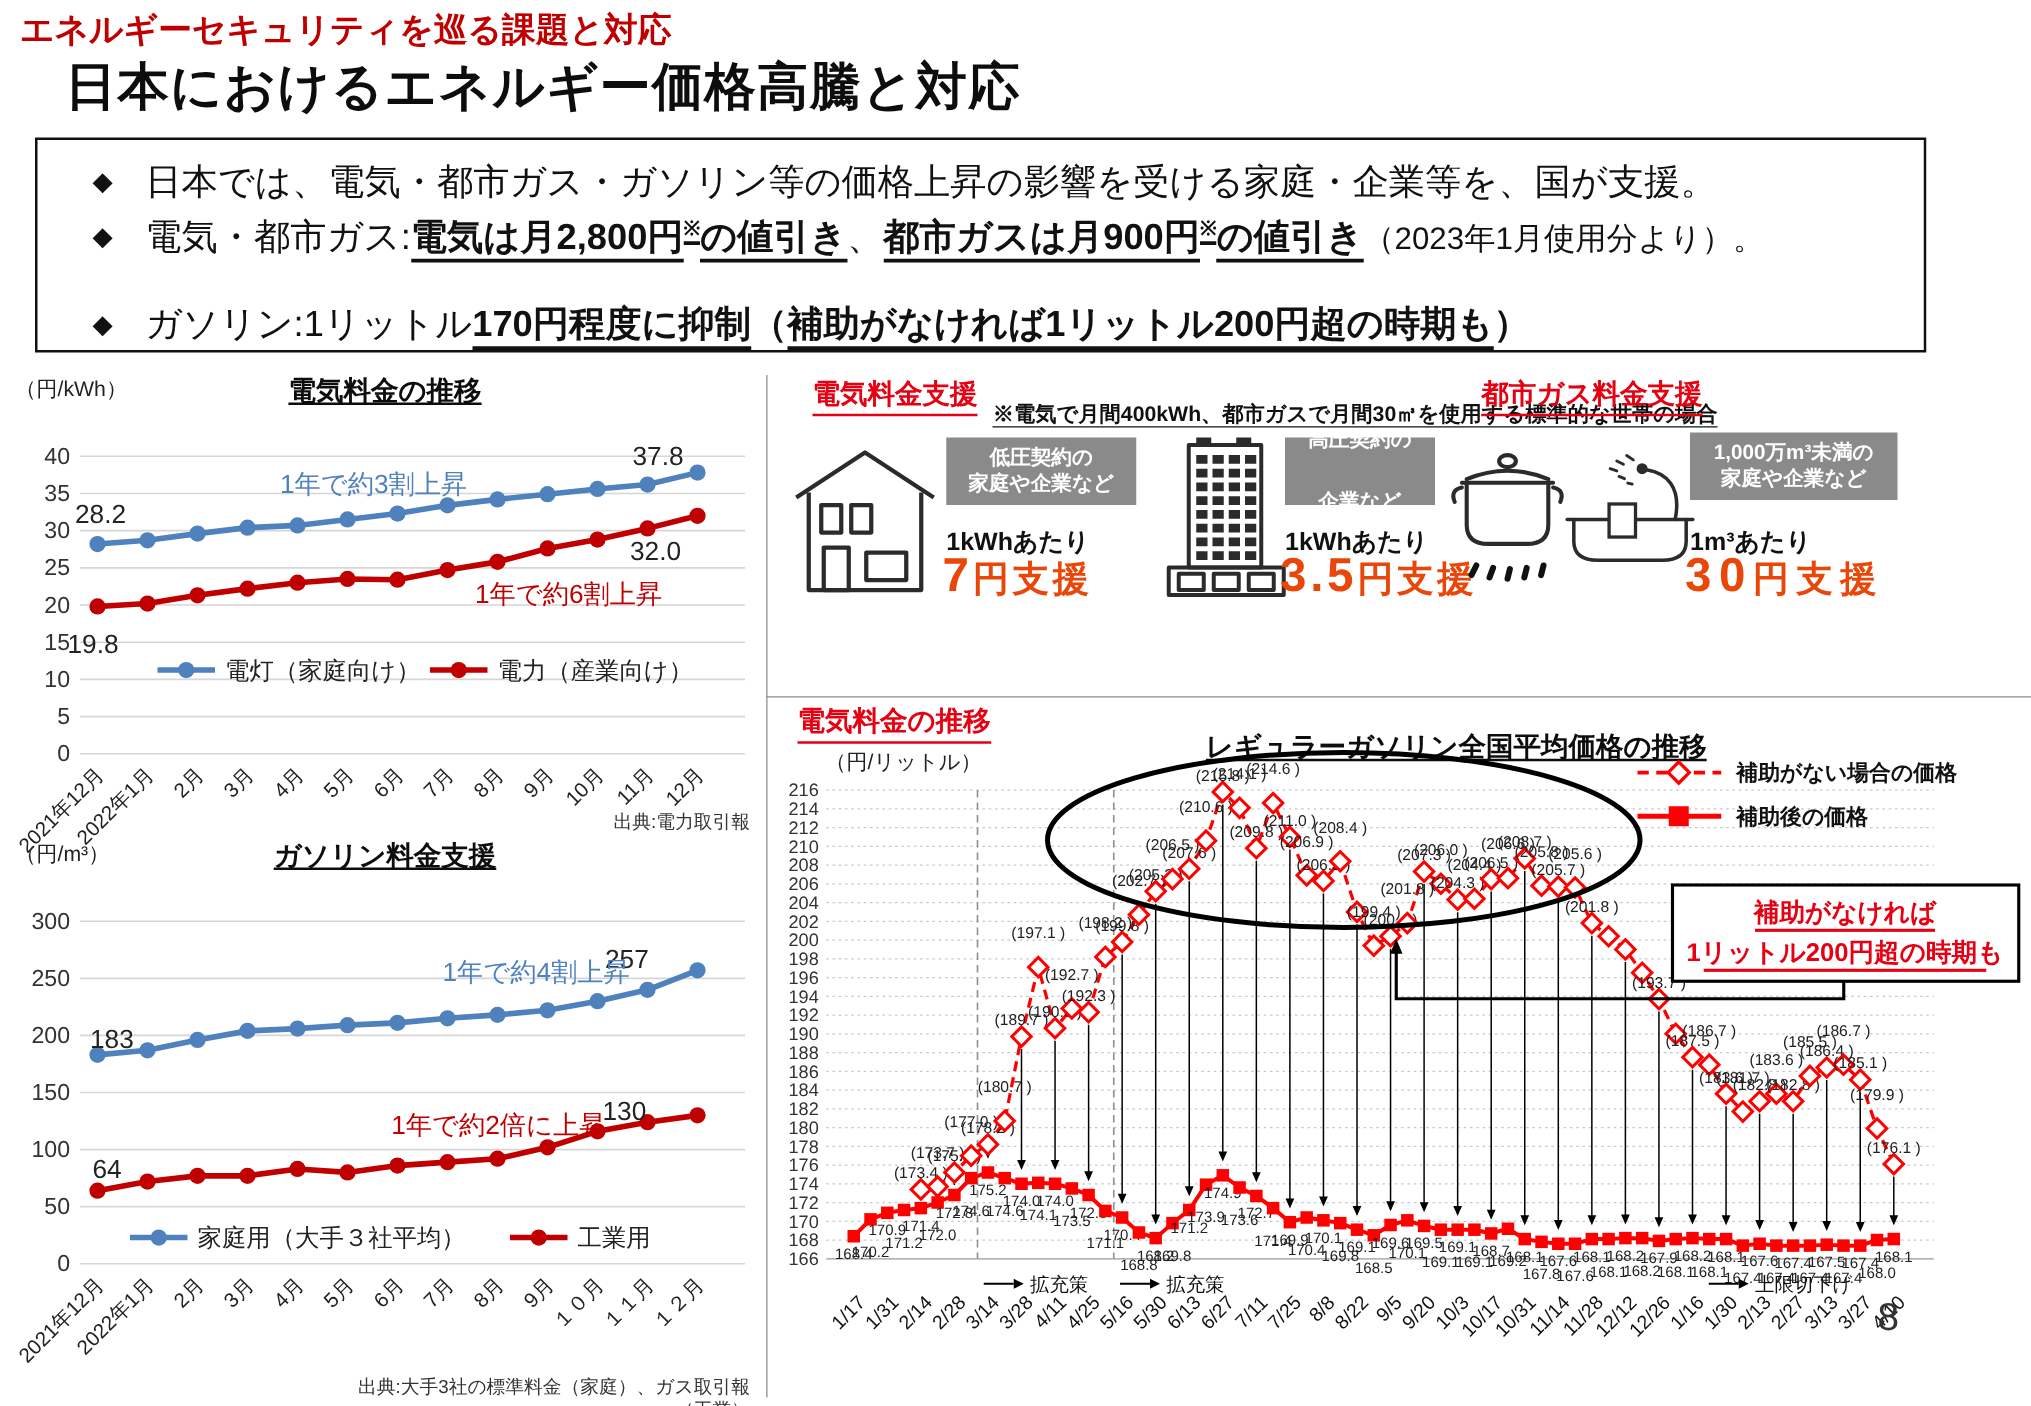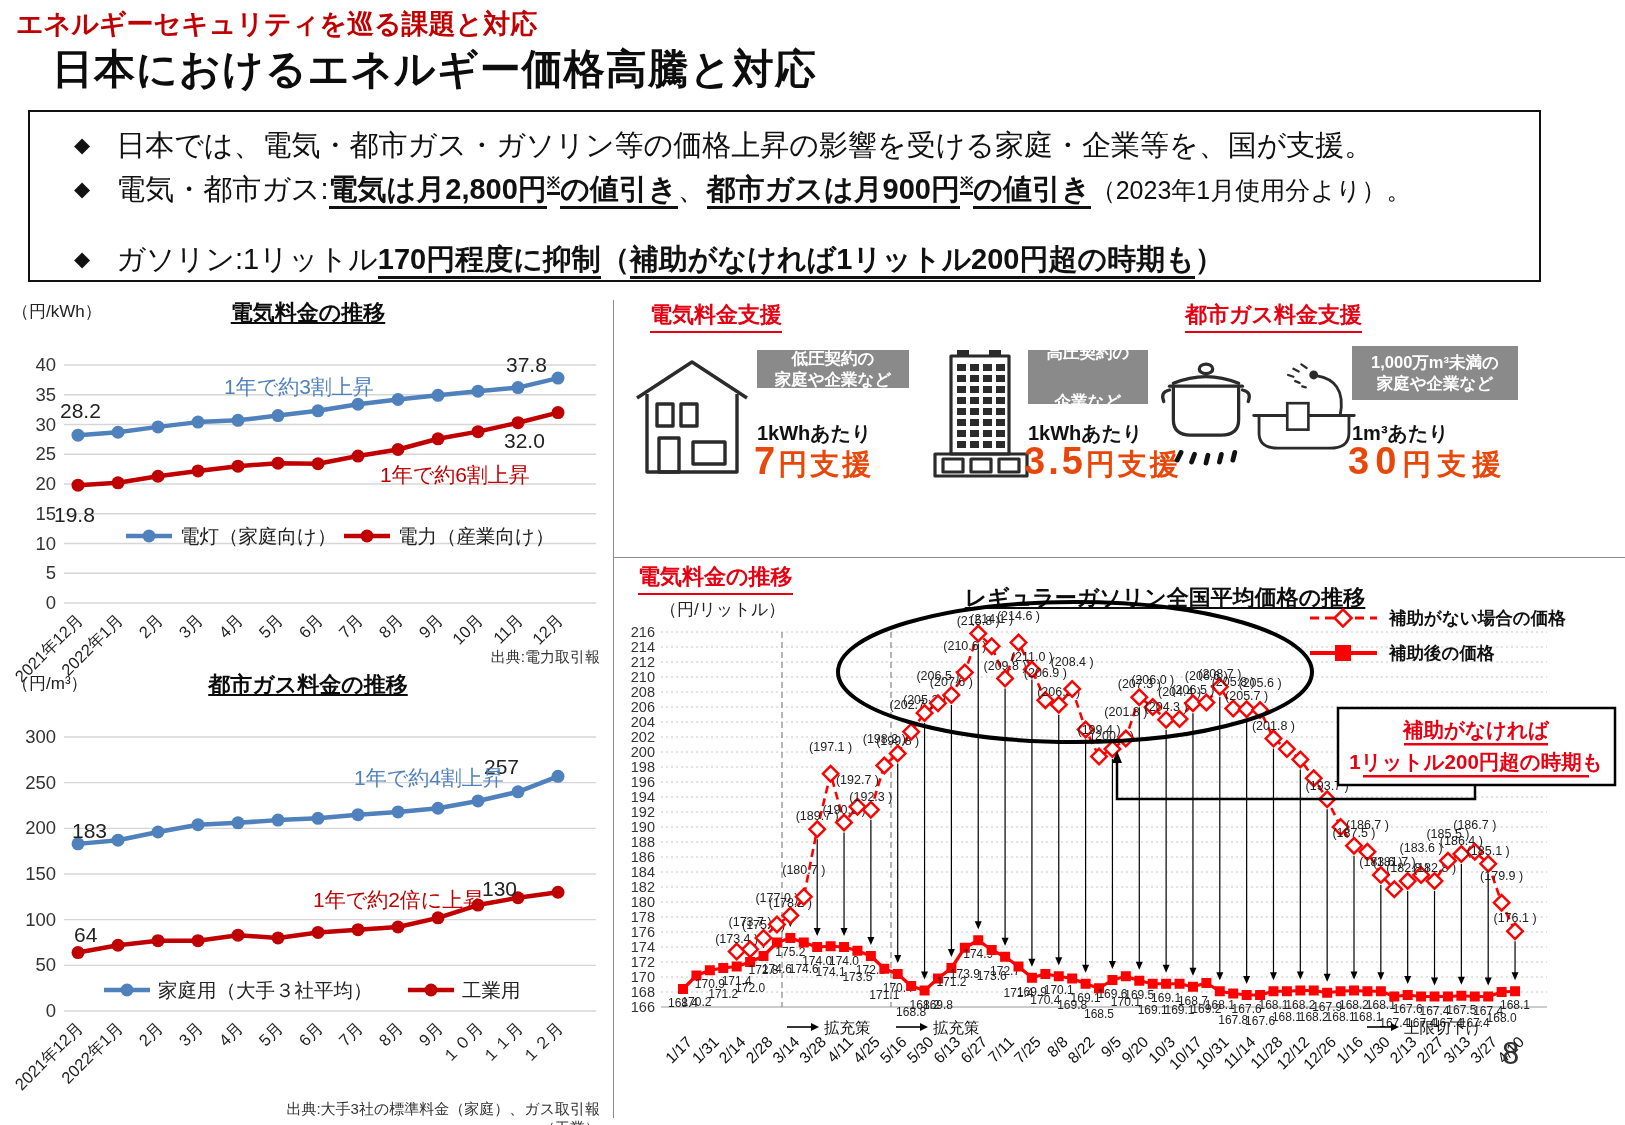--- a/index.html
+++ b/index.html
@@ -41,20 +41,21 @@
 
   <div class="abs summary-box">
     <div class="bullet" style="top:14px;">
       <span class="diamond">◆</span>
       <span><span>日本では、電気・都市ガス・ガソリン等の価格上昇の影響を受ける家庭・企業等を、国が支援。</span></span>
     </div>
     <div class="bullet" style="top:58px;">
       <span class="diamond">◆</span>
       <span><span>電気・都市ガス:</span><span class="bb uu">電気は月2,800円</span><sup class="bb uu">※</sup><span class="bb uu">の値引き</span><span>、</span><span class="bb uu">都市ガスは月900円</span><sup class="bb uu">※</sup><span class="bb uu">の値引き</span><span style="font-size: 25px;">（2023年1月使用分より）。</span></span>
     </div>
+    <div class="note"><span class="uu">※電気で月間400kWh、都市ガスで月間30㎥を使用する標準的な世帯の場合</span></div>
     <div class="bullet" style="top:128px;">
       <span class="diamond">◆</span>
       <span><span>ガソリン:1リットル</span><span class="bb uu">170円程度に抑制</span><span class="bb">（</span><span class="bb uu">補助がなければ1リットル200円超の時期も</span><span class="bb">）</span></span>
     </div>
   </div>
 
   <div class="abs chart-title" style="left:8px;top:298px;width:600px;">電気料金の推移</div>
   <div class="abs unit" style="left:12px;top:300px;">（円/kWh）</div>
   <svg id="elec-chart" class="abs" style="left:8px;top:330px;" width="600" height="365">
       <line x1="56" y1="273" x2="588" y2="273" stroke="#d6d6d6" stroke-width="1.3"></line>
@@ -124,21 +125,21 @@
       <text x="390" y="213" font-size="19.5" fill="#222">電力（産業向け）</text>
       <text x="52" y="88" font-size="21" fill="#222">28.2</text>
       <text x="498" y="42" font-size="21" fill="#222">37.8</text>
       <text x="46" y="192" font-size="21" fill="#222">19.8</text>
       <text x="496" y="118" font-size="21" fill="#222">32.0</text>
       <text x="216" y="64" font-size="21" fill="#4f81bd">1年で約3割上昇</text>
       <text x="372" y="152" font-size="21" fill="#c00000">1年で約6割上昇</text>
     </svg>
   <div class="abs source" style="left:352px;top:648px;width:248px;">出典:電力取引報</div>
 
-  <div class="abs chart-title" style="left:8px;top:670px;width:600px;">都市ガス料金の推移</div>
+  <div class="abs chart-title" style="left:8px;top:670px;width:600px;">ガソリン料金支援</div>
   <div class="abs unit" style="left:12px;top:672px;">（円/m³）</div>
   <svg id="gas-chart" class="abs" style="left:8px;top:700px;" width="600" height="400">
       <line x1="56" y1="311" x2="588" y2="311" stroke="#d6d6d6" stroke-width="1.3"></line>
       <text x="48" y="317" text-anchor="end" font-size="18.5" fill="#333">0</text>
       <line x1="56" y1="265.335" x2="588" y2="265.335" stroke="#d6d6d6" stroke-width="1.3"></line>
       <text x="48" y="271.335" text-anchor="end" font-size="18.5" fill="#333">50</text>
       <line x1="56" y1="219.67000000000002" x2="588" y2="219.67000000000002" stroke="#d6d6d6" stroke-width="1.3"></line>
       <text x="48" y="225.67000000000002" text-anchor="end" font-size="18.5" fill="#333">100</text>
       <line x1="56" y1="174.005" x2="588" y2="174.005" stroke="#d6d6d6" stroke-width="1.3"></line>
       <text x="48" y="180.005" text-anchor="end" font-size="18.5" fill="#333">150</text>
@@ -217,21 +218,21 @@
   <svg class="abs" style="left:633px;top:348px;" width="118" height="130" viewBox="0 0 118 130">
     <g fill="none" stroke="#2b2b2b" stroke-width="3.4" stroke-linejoin="round">
       <polyline points="4,50 59,14 114,50"></polyline>
       <polyline points="14,46 14,124 104,124 104,46"></polyline>
       <rect x="26" y="90" width="20" height="34"></rect>
       <rect x="60" y="94" width="32" height="22"></rect>
       <rect x="24" y="56" width="16" height="22"></rect>
       <rect x="48" y="56" width="16" height="22"></rect>
     </g>
   </svg>
-  <div class="abs tag" style="left:757px;top:350px;width:152px;height:38px;">
+  <div class="abs tag" style="left:757px;top:350px;width:152px;height:54px;">
     <span>低圧契約の</span>
     <span>家庭や企業など</span>
   </div>
   <div class="abs per" style="left:757px;top:420px;">1kWhあたり</div>
   <div class="abs price" style="left:754px;top:440px;">
     <span class="amt">7</span><span class="suf">円支援</span>
   </div>
 
   <svg class="abs" style="left:925px;top:348px;" width="112" height="132" viewBox="0 0 112 132">
     <g fill="none" stroke="#2b2b2b" stroke-width="3.2" stroke-linejoin="round">

